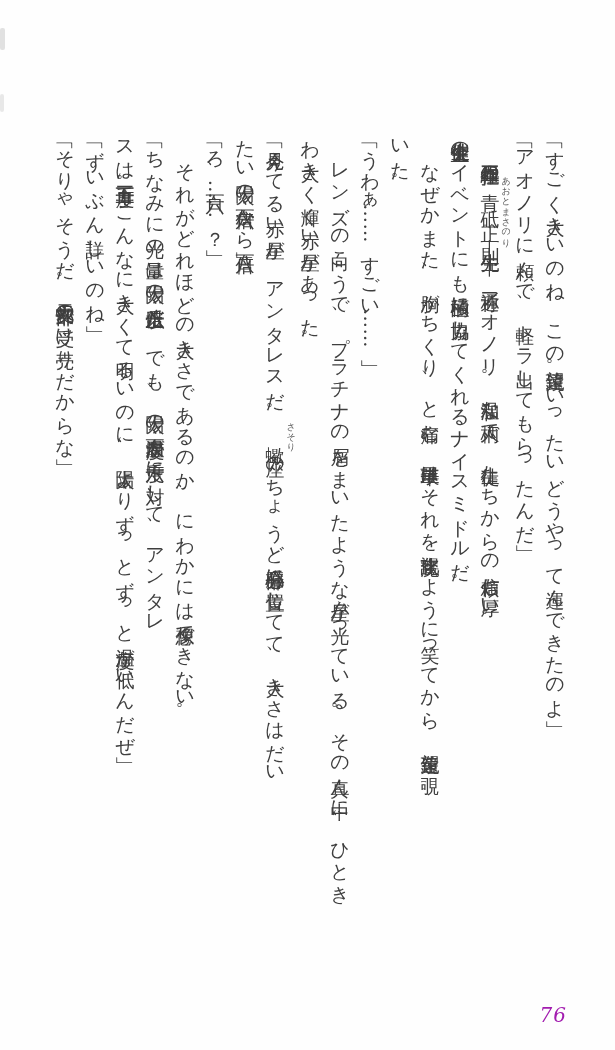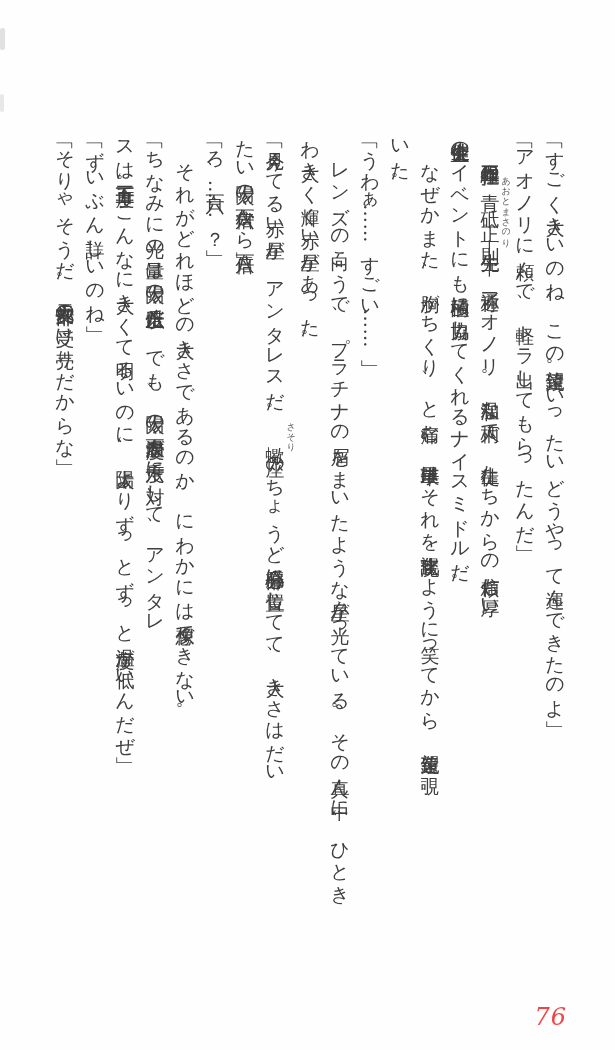--- a/index.html
+++ b/index.html
@@ -36,23 +36,23 @@
   .col.indent-one  { padding-top: 23px; }
   ruby rt {
     font-size: 9px;
     letter-spacing: 0;
     color: #5a5a5a;
   }
   .page-number {
     position: absolute;
     top: 1003px;
     right: 48px;
-    font-size: 24px;
+    font-size: 20px;
     font-style: italic;
-    color: #ef4444;
+    color: #a21caf;
     letter-spacing: 1px;
   }
   .smudge {
     position: absolute;
     left: 0;
     border-radius: 2px;
     opacity: 0.6;
   }
   .smudge.s1 { top: 28px; width: 5px; height: 22px; background: #cdcdcd; }
   .smudge.s2 { top: 94px; width: 4px; height: 18px; background: #d9d9d9; }

